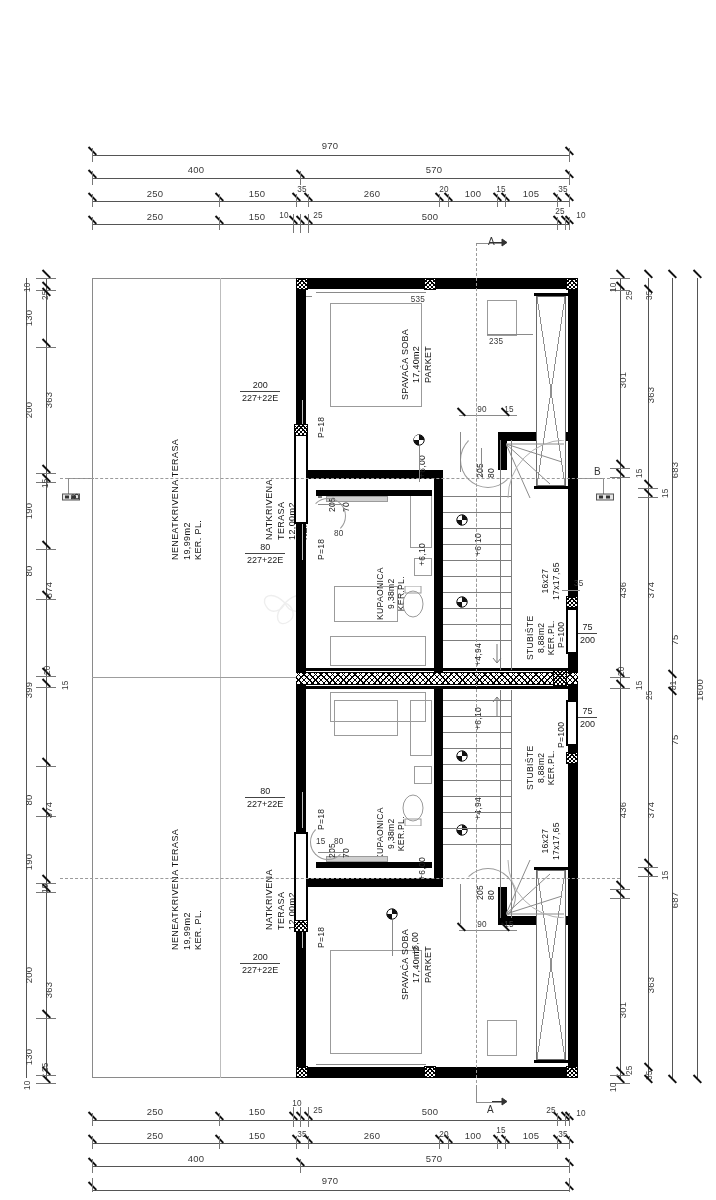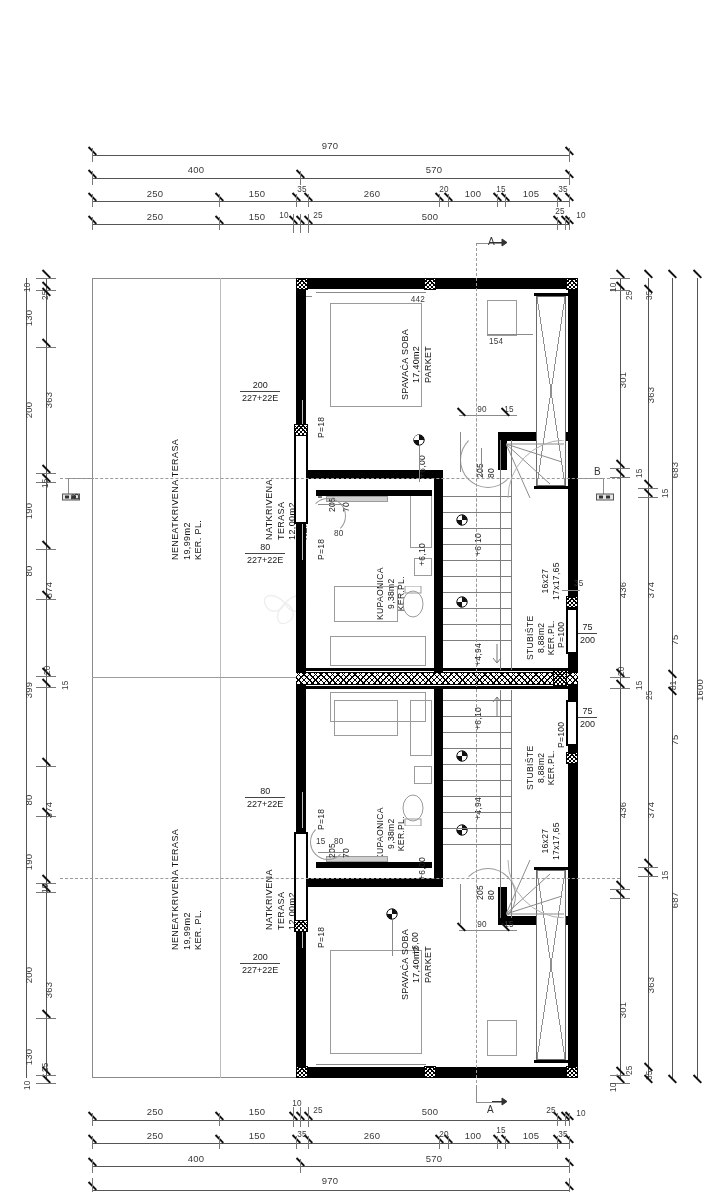--- a/index.html
+++ b/index.html
@@ -503,26 +503,26 @@
   <div>
 
     <div class="wall" style="left:306px;top:470px;width:128px;height:9px;"></div>
 
     <div class="wall" style="left:434px;top:470px;width:9px;height:202px;"></div>
 
     <div class="wall" style="left:498px;top:432px;width:70px;height:9px;"></div>
     <div class="wall" style="left:498px;top:432px;width:9px;height:38px;"></div>
 
     <div class="thin" style="left:316px;top:292px;width:110px;height:1px;"></div>
-    <div class="dim sm ctr" style="left:418px;top:296px;">442</div>
+    <div class="dim sm ctr" style="left:418px;top:296px;">535</div>
     <div class="thin" style="left:306px;top:296px;width:6px;height:1px;"></div>
 
     <div class="furn" style="left:330px;top:303px;width:92px;height:104px;"></div>
     <div class="furn" style="left:487px;top:300px;width:30px;height:36px;"></div>
-    <div class="dim sm" style="left:489px;top:338px;">154</div>
+    <div class="dim sm" style="left:489px;top:338px;">235</div>
     <div class="thin" style="left:487px;top:334px;width:46px;height:1px;"></div>
 
     <div class="xbox" style="left:536px;top:296px;width:30px;height:190px;"></div>
     <div class="wall" style="left:534px;top:293px;width:34px;height:3px;"></div>
     <div class="wall" style="left:534px;top:486px;width:34px;height:3px;"></div>
 
     <div class="rlabel big" style="left:400px;top:400px;">
       <span>SPAVAĆA SOBA</span><br>
       <span>17,40m2</span><br>
       <span>PARKET</span>

